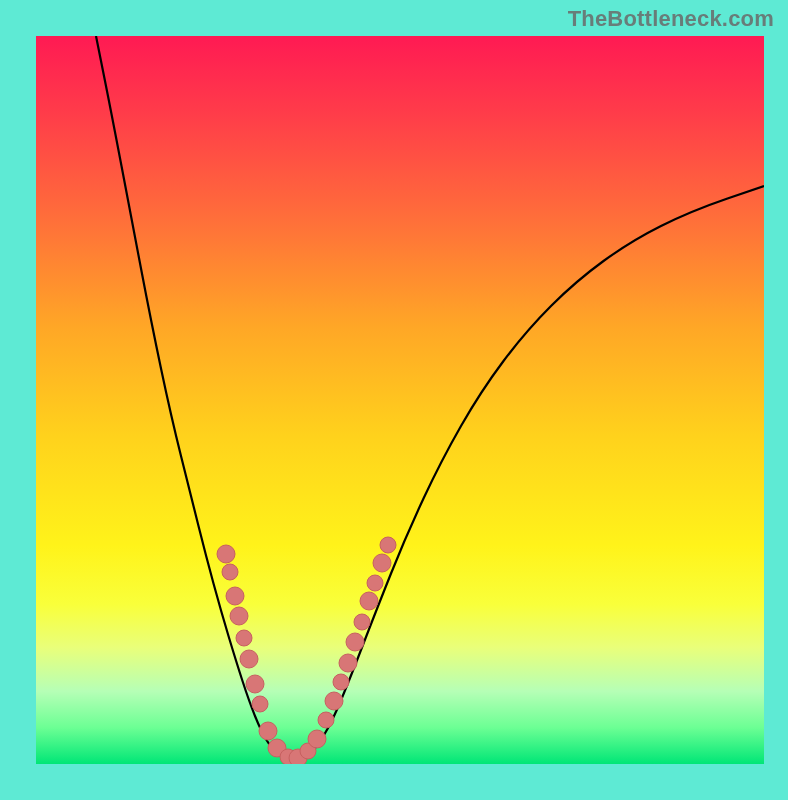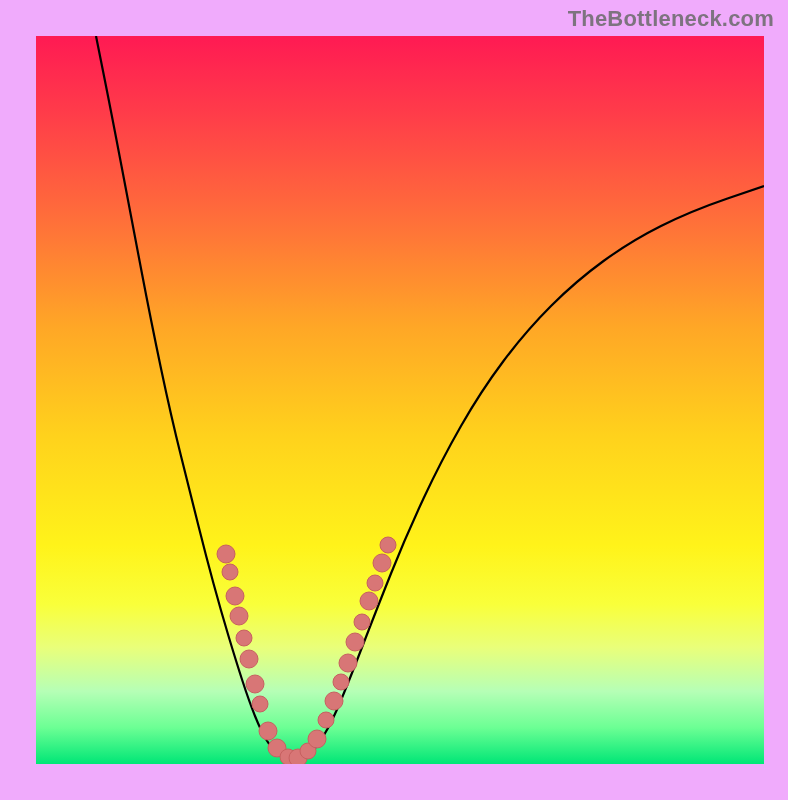--- a/index.html
+++ b/index.html
@@ -1,21 +1,21 @@
 <!DOCTYPE html>
 <html><head>
 <meta charset="utf-8">
 <style>
   * { margin: 0; padding: 0; box-sizing: border-box; }
   html, body { width: 800px; height: 800px; overflow: hidden; background: #fff; }
   .frame {
     position: relative;
     width: 788px;
     height: 800px;
-    background: #f0abfc;
+    background: #5eead4;
   }
   .plot {
     position: absolute;
     left: 36px;
     top: 36px;
     width: 728px;
     height: 728px;
     background: linear-gradient(to bottom,
       #ff1a53 0%,
       #ff3a4a 10%,

